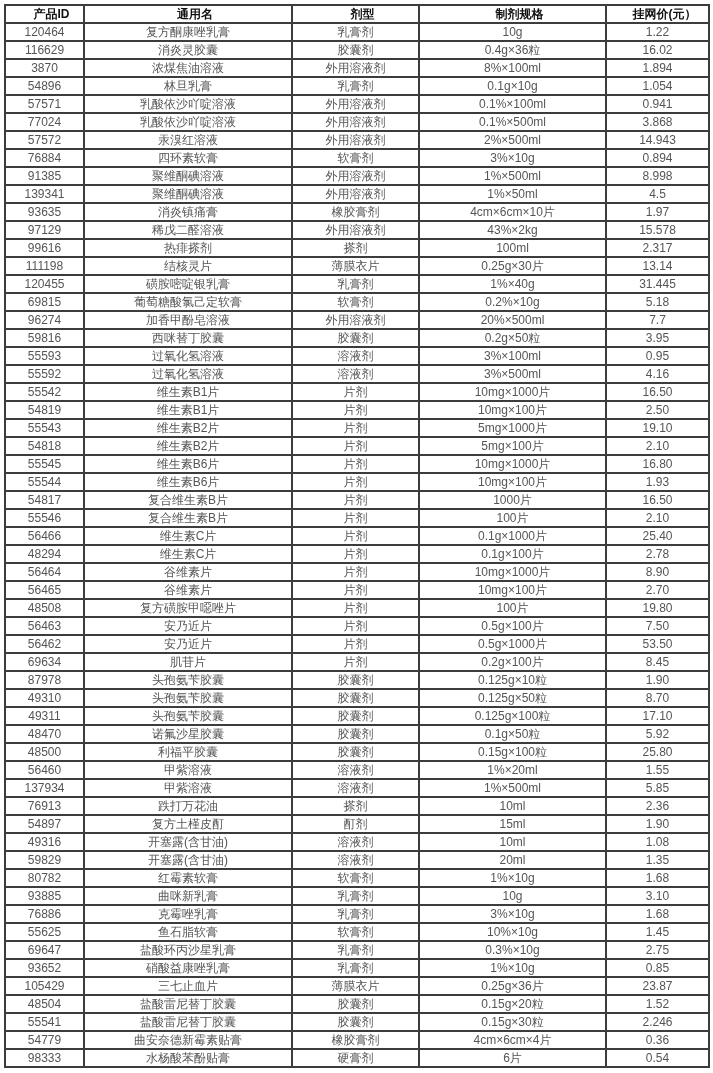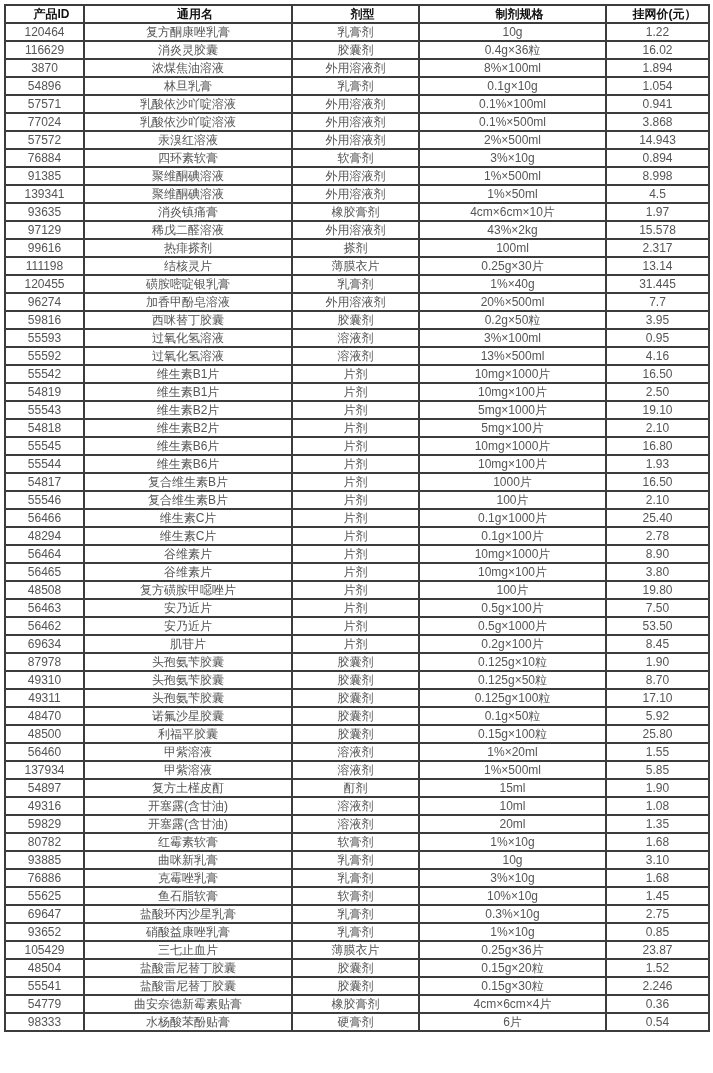--- a/index.html
+++ b/index.html
@@ -172,20 +172,27 @@
           <td>13.14</td>
         </tr>
         <tr>
           <td>120455</td>
           <td>磺胺嘧啶银乳膏</td>
           <td>乳膏剂</td>
           <td>1%×40g</td>
           <td>31.445</td>
         </tr>
         <tr>
+          <td>69815</td>
+          <td>葡萄糖酸氯己定软膏</td>
+          <td>软膏剂</td>
+          <td>0.2%×10g</td>
+          <td>5.18</td>
+        </tr>
+        <tr>
           <td>96274</td>
           <td>加香甲酚皂溶液</td>
           <td>外用溶液剂</td>
           <td>20%×500ml</td>
           <td>7.7</td>
         </tr>
         <tr>
           <td>59816</td>
           <td>西咪替丁胶囊</td>
           <td>胶囊剂</td>
@@ -196,21 +203,21 @@
           <td>55593</td>
           <td>过氧化氢溶液</td>
           <td>溶液剂</td>
           <td>3%×100ml</td>
           <td>0.95</td>
         </tr>
         <tr>
           <td>55592</td>
           <td>过氧化氢溶液</td>
           <td>溶液剂</td>
-          <td>13%×500ml</td>
+          <td>3%×500ml</td>
           <td>4.16</td>
         </tr>
         <tr>
           <td>55542</td>
           <td>维生素B1片</td>
           <td>片剂</td>
           <td>10mg×1000片</td>
           <td>16.50</td>
         </tr>
         <tr>
@@ -281,21 +288,21 @@
           <td>谷维素片</td>
           <td>片剂</td>
           <td>10mg×1000片</td>
           <td>8.90</td>
         </tr>
         <tr>
           <td>56465</td>
           <td>谷维素片</td>
           <td>片剂</td>
           <td>10mg×100片</td>
-          <td>3.80</td>
+          <td>2.70</td>
         </tr>
         <tr>
           <td>48508</td>
           <td>复方磺胺甲噁唑片</td>
           <td>片剂</td>
           <td>100片</td>
           <td>19.80</td>
         </tr>
         <tr>
           <td>56463</td>
@@ -359,20 +366,27 @@
           <td>溶液剂</td>
           <td>1%×20ml</td>
           <td>1.55</td>
         </tr>
         <tr>
           <td>137934</td>
           <td>甲紫溶液</td>
           <td>溶液剂</td>
           <td>1%×500ml</td>
           <td>5.85</td>
+        </tr>
+        <tr>
+          <td>76913</td>
+          <td>跌打万花油</td>
+          <td>搽剂</td>
+          <td>10ml</td>
+          <td>2.36</td>
         </tr>
         <tr>
           <td>54897</td>
           <td>复方土槿皮酊</td>
           <td>酊剂</td>
           <td>15ml</td>
           <td>1.90</td>
         </tr>
         <tr>
           <td>49316</td>

